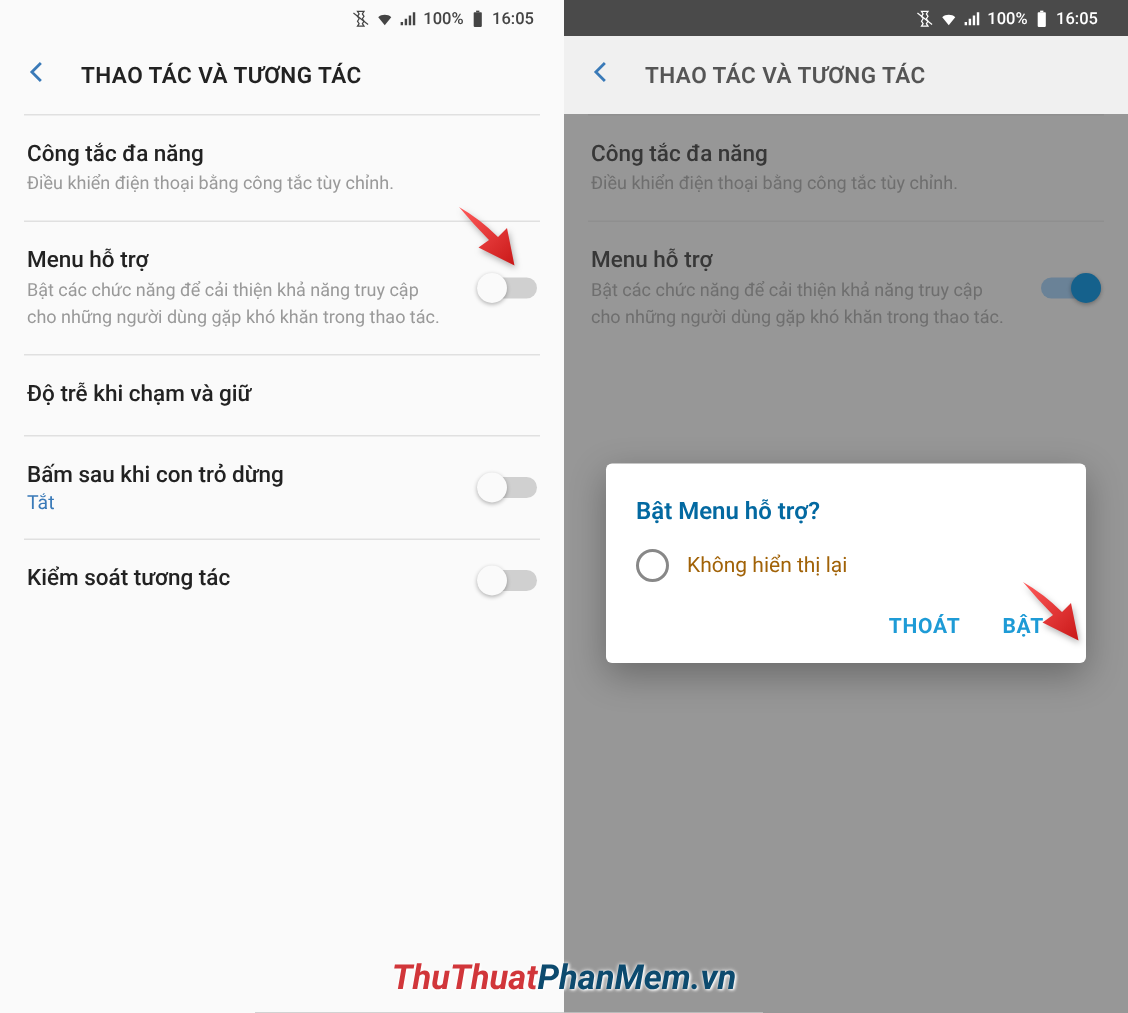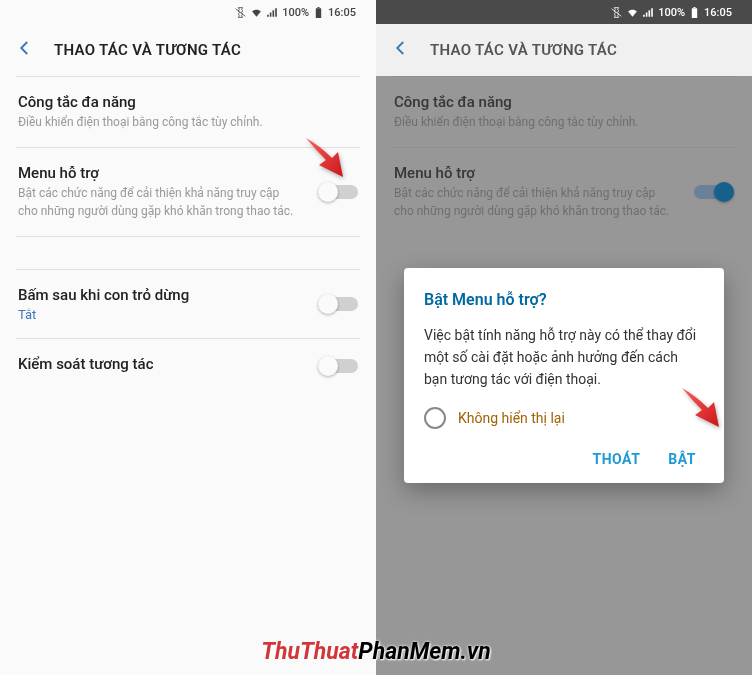--- a/index.html
+++ b/index.html
@@ -49,21 +49,21 @@
 .dialog-title { font-size: 16px; font-weight: 600; color: #0369a1; margin-bottom: 16px; }
 .dialog-body { font-size: 14px; color: #333; line-height: 1.55; margin-bottom: 16px; }
 .dialog-check { display: flex; align-items: center; gap: 12px; margin-bottom: 14px; }
 .dialog-check-circle { width: 22px; height: 22px; border: 2px solid #888; border-radius: 50%; flex-shrink: 0; }
 .dialog-check-label { font-size: 14px; color: #a16207; }
 .dialog-actions { display: flex; justify-content: flex-end; gap: 28px; padding: 8px 8px 6px 0; }
 .dialog-actions button { background: none; border: none; font-size: 14px; font-weight: 700; color: #1e9bd6; letter-spacing: 0.5px; cursor: pointer; }
 
 .watermark { position: absolute; bottom: 10px; left: 50%; transform: translateX(-50%); font-size: 23px; font-weight: 700; font-style: italic; font-family: Georgia, serif; pointer-events: none; }
 .watermark .wm1 { color: #d1363a; text-shadow: 0 0 3px #fff, 1px 1px 2px #fff; font-style: italic; }
-.watermark .wm2 { color: #000000; text-shadow: 0 0 3px #fff, 1px 1px 2px #fff; }
+.watermark .wm2 { color: #0c4a6e; text-shadow: 0 0 3px #fff, 1px 1px 2px #fff; }
 </style>
 </head>
 <body>
 
 <div class="phone left">
   <div class="statusbar">
     <svg viewBox="0 0 24 24">
         <path d="M8 3h8l-2 3 2 3-2 3 2 3-2 3 2 3H8l2-3-2-3 2-3-2-3 2-3z" stroke="#444" stroke-width="1.5" fill="none"></path>
         <line x1="3" y1="5" x2="21" y2="19" stroke="#444" stroke-width="1.5"></line>
       </svg>
@@ -101,20 +101,21 @@
     <div class="row-title">Menu hỗ trợ</div>
     <div class="row-desc">Bật các chức năng để cải thiện khả năng truy cập cho những người dùng gặp khó khăn trong thao tác.</div>
     <div class="toggle off">
       <div class="toggle-track"></div>
       <div class="toggle-thumb"></div>
     </div>
   </div>
   <div class="divider"></div>
 
   <div class="row">
+    <div class="row-title">Độ trễ khi chạm và giữ</div>
   </div>
   <div class="divider"></div>
 
   <div class="row">
     <div class="row-title">Bấm sau khi con trỏ dừng</div>
     <div class="row-value">Tắt</div>
     <div class="toggle off">
       <div class="toggle-track"></div>
       <div class="toggle-thumb"></div>
     </div>
@@ -183,21 +184,20 @@
     <div class="row-desc">Bật các chức năng để cải thiện khả năng truy cập cho những người dùng gặp khó khăn trong thao tác.</div>
     <div class="toggle on">
       <div class="toggle-track"></div>
       <div class="toggle-thumb"></div>
     </div>
   </div>
 
   <div class="overlay">
     <div class="dialog">
       <div class="dialog-title">Bật Menu hỗ trợ?</div>
-      <div class="dialog-body">Việc bật tính năng hỗ trợ này có thể thay đổi một số cài đặt hoặc ảnh hưởng đến cách bạn tương tác với điện thoại.</div>
       <div class="dialog-check">
         <div class="dialog-check-circle"></div>
         <div class="dialog-check-label">Không hiển thị lại</div>
       </div>
       <div class="dialog-actions">
         <button>THOÁT</button>
         <button>BẬT</button>
       </div>
     </div>
   </div>

